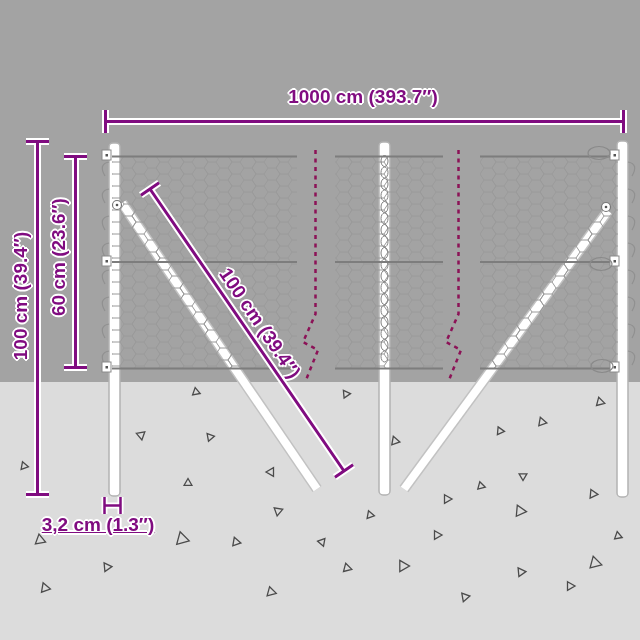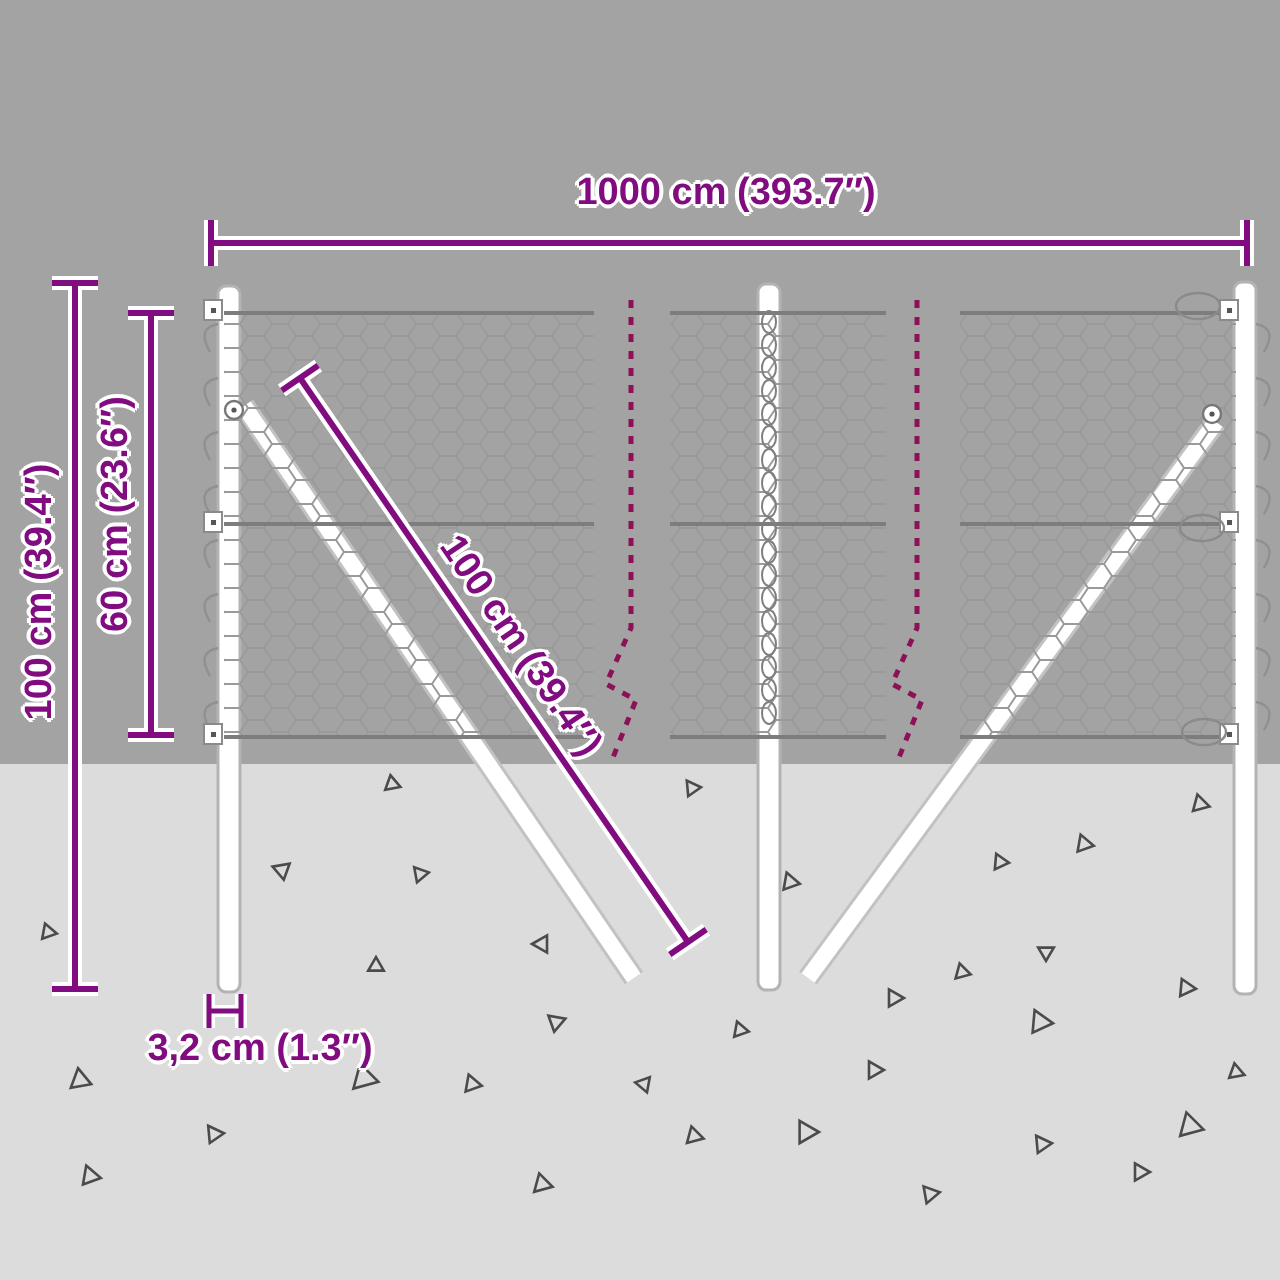--- a/index.html
+++ b/index.html
@@ -7,21 +7,21 @@
          font-family:"Liberation Sans",sans-serif;}
   .stage svg{position:absolute;left:0;top:0;}
   .dim-label{position:absolute;color:#800c80;font-weight:bold;font-size:19px;line-height:1;
     white-space:nowrap;z-index:5;
     text-shadow:-2px 0 0 #fff,2px 0 0 #fff,0 -2px 0 #fff,0 2px 0 #fff,
                 -1px -1px 0 #fff,1px -1px 0 #fff,-1px 1px 0 #fff,1px 1px 0 #fff;}
   .lbl-top{left:363px;top:87px;transform:translateX(-50%);}
   .lbl-total-height{left:20px;top:296px;transform:translate(-50%,-50%) rotate(-90deg);}
   .lbl-mesh-height{left:58px;top:257px;transform:translate(-50%,-50%) rotate(-90deg);}
   .lbl-brace{left:260px;top:323px;transform:translate(-50%,-50%) rotate(55.8deg);}
-  .lbl-post{left:130px;top:515px;transform:translateX(-50%);}
+  .lbl-post{left:98px;top:515px;transform:translateX(-50%);text-decoration:underline;}
   #triangles polygon{fill:none;stroke:#4b4b4b;stroke-width:1.3;}
   #seam ellipse{fill:none;stroke:#7f7f7f;stroke-width:1;}
   #scallops path{fill:none;stroke:#909090;stroke-width:1.2;}
   .post{fill:#ffffff;stroke:#b3b3b3;stroke-width:1.5;}
   .mesh{fill:url(#hexmesh);}
   .wire{stroke:#7d7d7d;stroke-width:2;fill:none;}
   .clip{fill:#ffffff;stroke:#8a8a8a;stroke-width:1;}
   .clipdot{fill:#555;}
   .eye{fill:#ffffff;stroke:#777;stroke-width:1.2;}
   .clamp{fill:none;stroke:#8a8a8a;stroke-width:1.2;}

